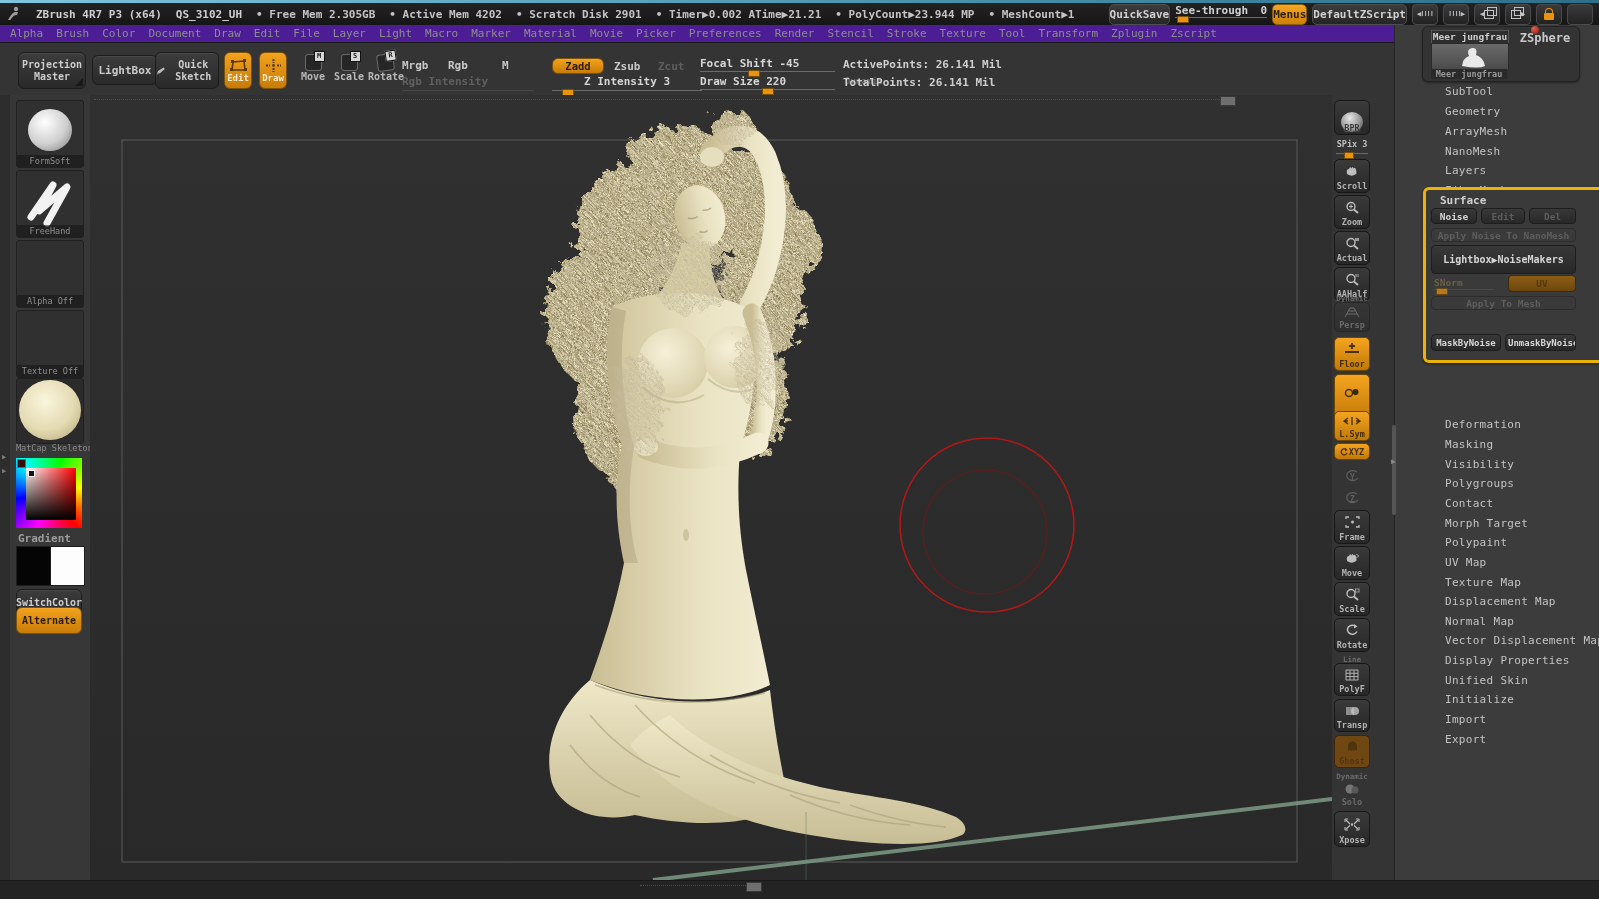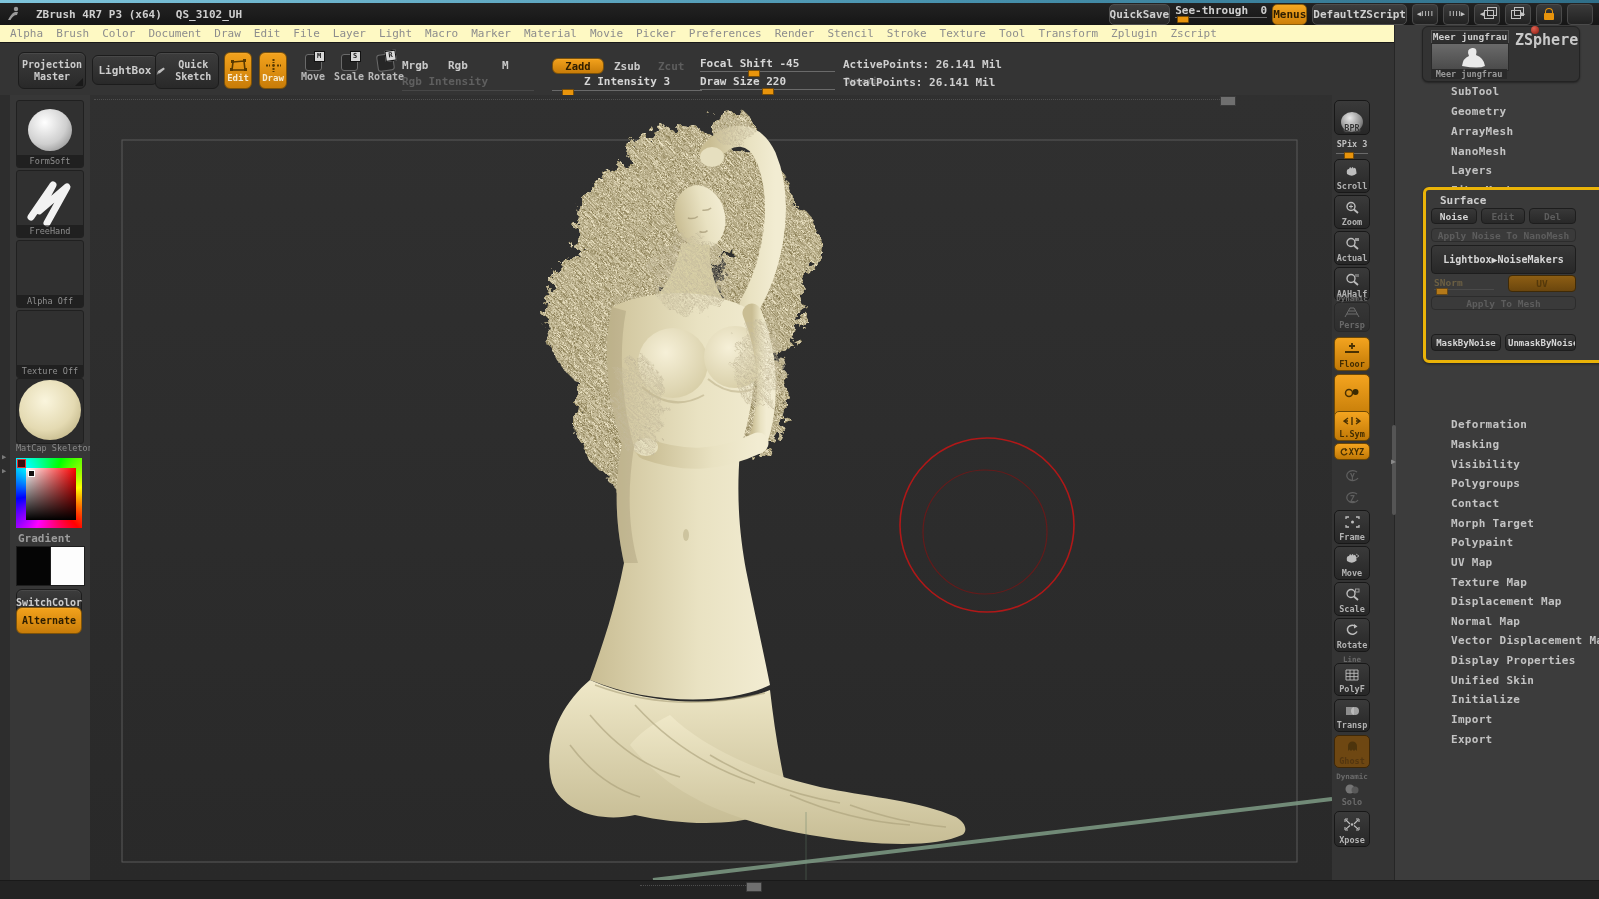--- a/index.html
+++ b/index.html
@@ -21,21 +21,21 @@
         display:flex;align-items:center;justify-content:center;color:#c2c2c2;font-size:9px;font-weight:bold;}
   .seethru{width:92px;position:relative;padding-bottom:7px;}
   .seethru .lbl{display:flex;justify-content:space-between;font-weight:bold;color:#d0d0d0;}
   .track{height:0;border-top:1px solid #6a6a6a;position:relative;}
   .knob{position:absolute;top:-2px;width:10px;height:5px;background:#e8940c;border:1px solid #7a4e06;border-radius:1px;}
   .lockbody{width:10px;height:7px;background:#e8940c;border-radius:1px;position:relative;margin-top:5px;}
   .lockbody:before{content:"";position:absolute;top:-5px;left:1px;width:6px;height:5px;border:1.5px solid #e8940c;border-bottom:none;border-radius:4px 4px 0 0;}
   .sq2{width:8px;height:7px;border:1px solid #c2c2c2;position:relative;background:#2b2b2b;}
   .sq2:after{content:"";position:absolute;left:2px;top:-4px;width:8px;height:7px;border:1px solid #c2c2c2;}
   
-  .menubar{left:0;top:25px;width:1394px;height:17px;background:#fef9c3;border-bottom:1px solid #1a1a1a;
+  .menubar{left:0;top:25px;width:1394px;height:17px;background:#4c1d95;border-bottom:1px solid #1a1a1a;
            display:flex;align-items:center;gap:13px;padding:0 10px;color:#8d8d8d;}
   .menubar span{white-space:nowrap;}
   
   .shelf{left:0;top:43px;width:1394px;height:52px;background:#343434;}
   .btn{background:linear-gradient(#3c3c3c,#292929);border:1px solid #1c1c1c;border-radius:6px;color:#cccccc;
        font-weight:bold;box-shadow:inset 0 1px 0 rgba(255,255,255,.07);display:flex;align-items:center;justify-content:center;
        box-sizing:border-box;text-align:center;}
   .btn.orange{background:linear-gradient(#f3a21c,#c87c08);border-color:#7c520a;color:#f7ecd2;}
   .fold:after{content:"";position:absolute;right:2px;bottom:2px;border-left:8px solid transparent;border-bottom:8px solid #191919;}
   .micolab{position:absolute;text-align:center;font-weight:bold;}
@@ -64,21 +64,21 @@
   .rsbtn{position:absolute;left:2px;width:36px;border-radius:5px;background:linear-gradient(#3a3a3a,#272727);
          border:1px solid #181818;color:#b3b3b3;text-align:center;font-size:8.5px;font-weight:bold;
          display:flex;flex-direction:column;align-items:center;justify-content:flex-end;box-sizing:border-box;padding:1px;}
   .rsbtn.on{background:linear-gradient(#f4a41f,#c07806);color:#432d02;border-color:#6d4805;}
   .rsbtn.dis{opacity:.42;}
   .rsbtn.ghost{background:#6e4712;color:#533610;border-color:#3d2708;}
   .rslbl{position:absolute;left:0;width:40px;text-align:center;font-size:8.5px;color:#6b6b6b;font-weight:bold;}
   .ricon{flex:1;display:flex;align-items:center;justify-content:center;}
   
   .rpanel{left:1394px;top:25px;width:205px;height:855px;background:#3c3c3c;border-left:1px solid #262626;}
-  .sect{position:absolute;left:56px;font-weight:bold;color:#c3c3c3;white-space:nowrap;letter-spacing:.3px;}
+  .sect{position:absolute;left:50px;font-weight:normal;color:#c3c3c3;white-space:nowrap;letter-spacing:.3px;}
   .toolwell{position:absolute;left:27px;top:1px;width:156px;height:54px;background:#333;
             border:1px solid #232323;border-radius:6px;box-shadow:0 1px 2px rgba(0,0,0,.4);}
   .minitab{position:absolute;background:#2e2e2e;border:1px solid #555;color:#cfcfcf;font-size:9.5px;font-weight:bold;
            text-align:center;overflow:hidden;white-space:nowrap;}
   .surface{position:absolute;left:28px;top:162px;width:156px;height:170px;background:#3a3a3a;
            border:3px solid #eab308;border-radius:6px;box-shadow:0 1px 3px rgba(0,0,0,.45);padding-left:28px;}
   .sbtn{position:absolute;background:linear-gradient(#383838,#282828);border:1px solid #1d1d1d;border-radius:4px;
         color:#d6d6d6;font-weight:bold;font-size:9.5px;display:flex;align-items:center;justify-content:center;
         box-sizing:border-box;overflow:hidden;white-space:nowrap;}
   .sbtn.dis{color:#5d5d5d;}
@@ -91,20 +91,28 @@
 <div id="app">
 
   <div class="abs bluestrip"></div>
   <div class="abs titlebar">
     <svg width="16" height="16" viewBox="0 0 16 16">
       <circle cx="10" cy="3" r="2.2" fill="#9a9a9a"></circle>
       <path d="M9 6 C6 7 4 10 2 14 L4.5 14 C6 11 8 9 11 9 L12 6 Z" fill="#9a9a9a"></path>
     </svg>
     <span class="t">ZBrush 4R7 P3 (x64)</span>
     <span class="t">QS_3102_UH</span>
+    <div class="stats">
+      <span>• Free Mem 2.305GB</span>
+      <span>• Active Mem 4202</span>
+      <span>• Scratch Disk 2901</span>
+      <span>• Timer▶0.002  ATime▶21.21</span>
+      <span>• PolyCount▶23.944 MP</span>
+      <span>• MeshCount▶1</span>
+    </div>
     <div class="tb-right">
       <div class="tbtn">QuickSave</div>
       <div class="seethru">
         <div class="lbl">
           <span>See-through</span>
           <span>0</span>
         </div>
         <div class="track">
             <div class="knob" style="left:2px"></div>
           </div>
@@ -583,21 +591,21 @@
   </div>
 
   <div class="abs rpanel">
     <div class="scroll-thumb" style="top:400px;height:90px"></div>
     <div style="position:absolute;left:-4px;top:432px;color:#8a8a8a;font-size:8px">▶</div>
 
     <div class="toolwell">
       <div class="minitab" style="left:8px;top:3px;width:76px;height:12px;line-height:12px">Meer jungfrau</div>
       <div style="position:absolute;left:108px;top:-1px;width:8px;height:8px;border-radius:50%;
                   background:radial-gradient(circle at 35% 30%,#e06050,#8a1a10)"></div>
-      <div style="position:absolute;left:92px;top:4px;width:60px;text-align:center;color:#c9c9c9;font-size:15px;font-weight:bold">ZSphere</div>
+      <div style="position:absolute;left:92px;top:4px;width:60px;text-align:center;color:#c9c9c9;font-size:12px;font-weight:bold">ZSphere</div>
       <div style="position:absolute;left:8px;top:16px;width:76px;height:26px;background:linear-gradient(#6a6a6a,#4a4a4a);border:1px solid #2a2a2a">
         <svg width="76" height="26" viewBox="0 0 76 26">
           <path d="M30,22 q1,-8 7,-10 q-3,-7 3,-8 q6,-1 4,7 q8,3 9,11 q-6,3 -23,0 z" fill="#e9e9e9"></path>
         </svg>
       </div>
       <div class="minitab" style="left:8px;top:42px;width:76px;height:10px;line-height:10px;font-size:8.5px;border:none;background:#2a2a2a;color:#9a9a9a">Meer jungfrau</div>
     </div>
 
     <div class="sect" style="top:60px">SubTool</div>
     <div class="sect" style="top:80px">Geometry</div>

